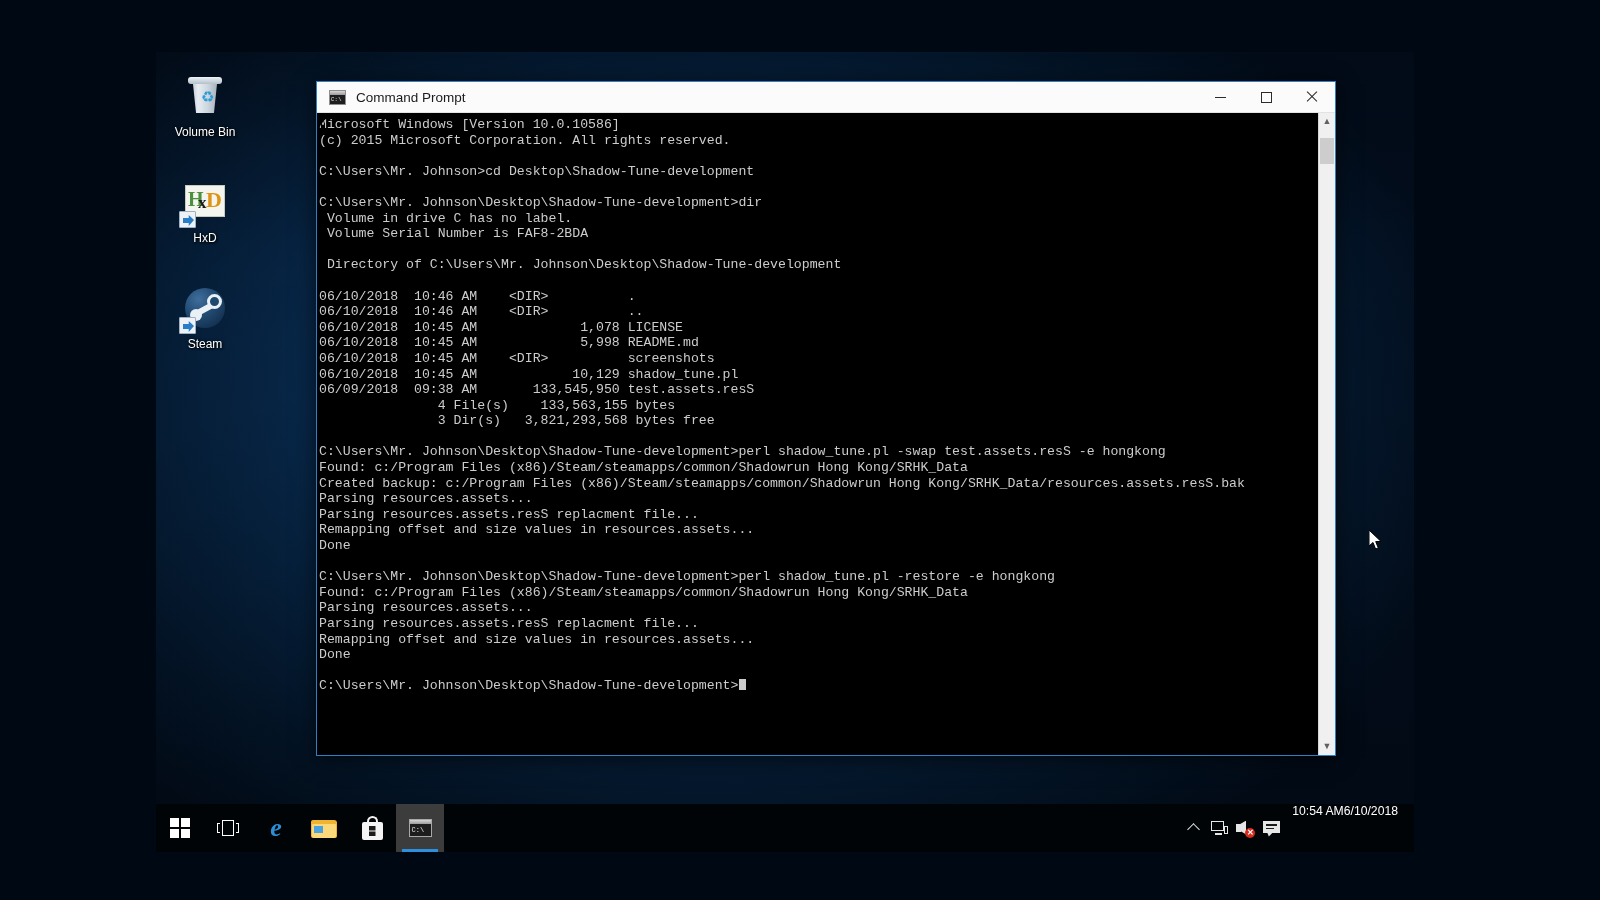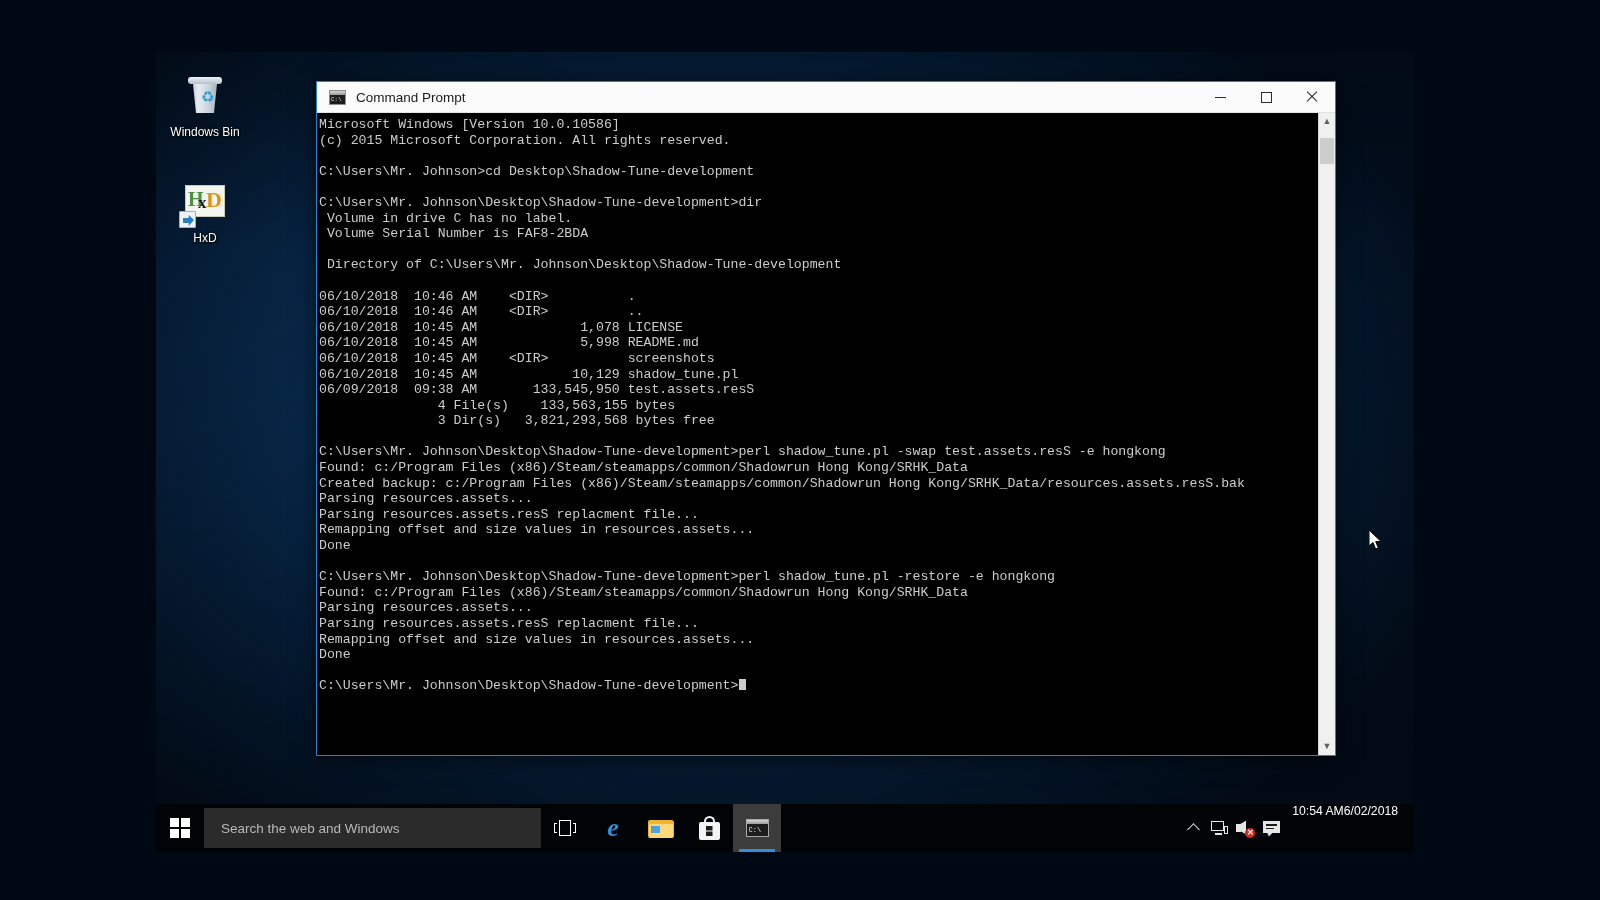--- a/index.html
+++ b/index.html
@@ -168,21 +168,21 @@
   .wb-close::after  { transform: rotate(-45deg); }
 
   #cmd-body {
     position: relative; height: calc(100% - 31px); background: #000;
     display: flex;
   }
   #cmd-console {
     flex: 1; padding: 4px 0 0 2px; overflow: hidden;
     font-family: "Liberation Mono", "DejaVu Sans Mono", monospace;
     font-size: 13.2px; line-height: 15.6px;
-    color: #cccccc; white-space: pre;
+    color: #cccccc; white-space: pre; border-radius: 25px;
   }
   .console-line { white-space: pre; min-height: 15.6px; }
   .cursor-block {
     display:inline-block; width: 7px; height: 11px; background:#cccccc;
     vertical-align: -1px; margin-left: 1px;
   }
 
   
   #cmd-scrollbar {
     width: 17px; background: #f0f0f0; border-left: 1px solid #d6d6d6;
@@ -292,34 +292,44 @@
   <div id="guest-screen">
 
     <div id="desktop-wallpaper"></div>
 
     <div class="desktop-icon" style="left:6px; top:20px;">
       <div class="icon-art">
         <div class="rb-body"></div>
           <div class="rb-lid"></div>
           <div class="rb-sym">♻</div>
       </div>
-      <div class="icon-label">Windows Bin</div>
+      <div class="icon-label">Volume Bin</div>
     </div>
 
     <div class="desktop-icon" style="left:6px; top:126px;">
       <div class="icon-art">
         <div class="hxd-bg"></div>
         <div class="hxd-d">D</div>
           <div class="hxd-h">H</div>
           <div class="hxd-x">x</div>
         <div class="shortcut-badge"></div>
       </div>
       <div class="icon-label">HxD</div>
     </div>
 
+    <div class="desktop-icon" style="left:6px; top:232px;">
+      <div class="icon-art">
+        <div class="steam-circle"></div>
+        <div class="steam-rod"></div>
+          <div class="steam-ball"></div>
+          <div class="steam-ring"></div>
+        <div class="shortcut-badge"></div>
+      </div>
+      <div class="icon-label">Steam</div>
+    </div>
 
 
     <div id="cmd-window">
       <div id="cmd-titlebar">
         <div id="cmd-icon">
           <span id="cmd-icon-text">C:\</span>
         </div>
         <div id="cmd-title">Command Prompt</div>
         <div class="win-btn" id="win-min">
             <div class="wb-min"></div>
@@ -352,23 +362,20 @@
     <div id="taskbar">
       <div id="start-button">
         <div class="win-logo">
             <i></i>
             <i></i>
             <i></i>
             <i></i>
           </div>
       </div>
 
-      <div id="search-box">
-        <span id="search-text">Search the web and Windows</span>
-      </div>
 
       <div class="tb-btn">
         <div class="taskview">
           <div class="tv-l"></div>
             <div class="tv-mid"></div>
             <div class="tv-r"></div>
         </div>
       </div>
 
       <div class="tb-btn">
@@ -418,21 +425,21 @@
         <div class="tray-icon">
           <div class="notif-icon">
             <div class="bub"></div>
               <div class="tail"></div>
               <div class="l1"></div>
               <div class="l2"></div>
           </div>
         </div>
         <div id="clock">
           <div>10:54 AM</div>
-          <div>6/02/2018</div>
+          <div>6/10/2018</div>
         </div>
       </div>
     </div>
   </div>
 
   <div id="mouse-cursor">
     <svg width="14" height="21" viewBox="0 0 14 21">
       <polygon points="0,0 0,16 4,12.5 6.6,19 9.3,17.9 6.7,11.6 12,11.4" fill="#ffffff" stroke="#000000" stroke-width="1"></polygon>
     </svg>
   </div>

